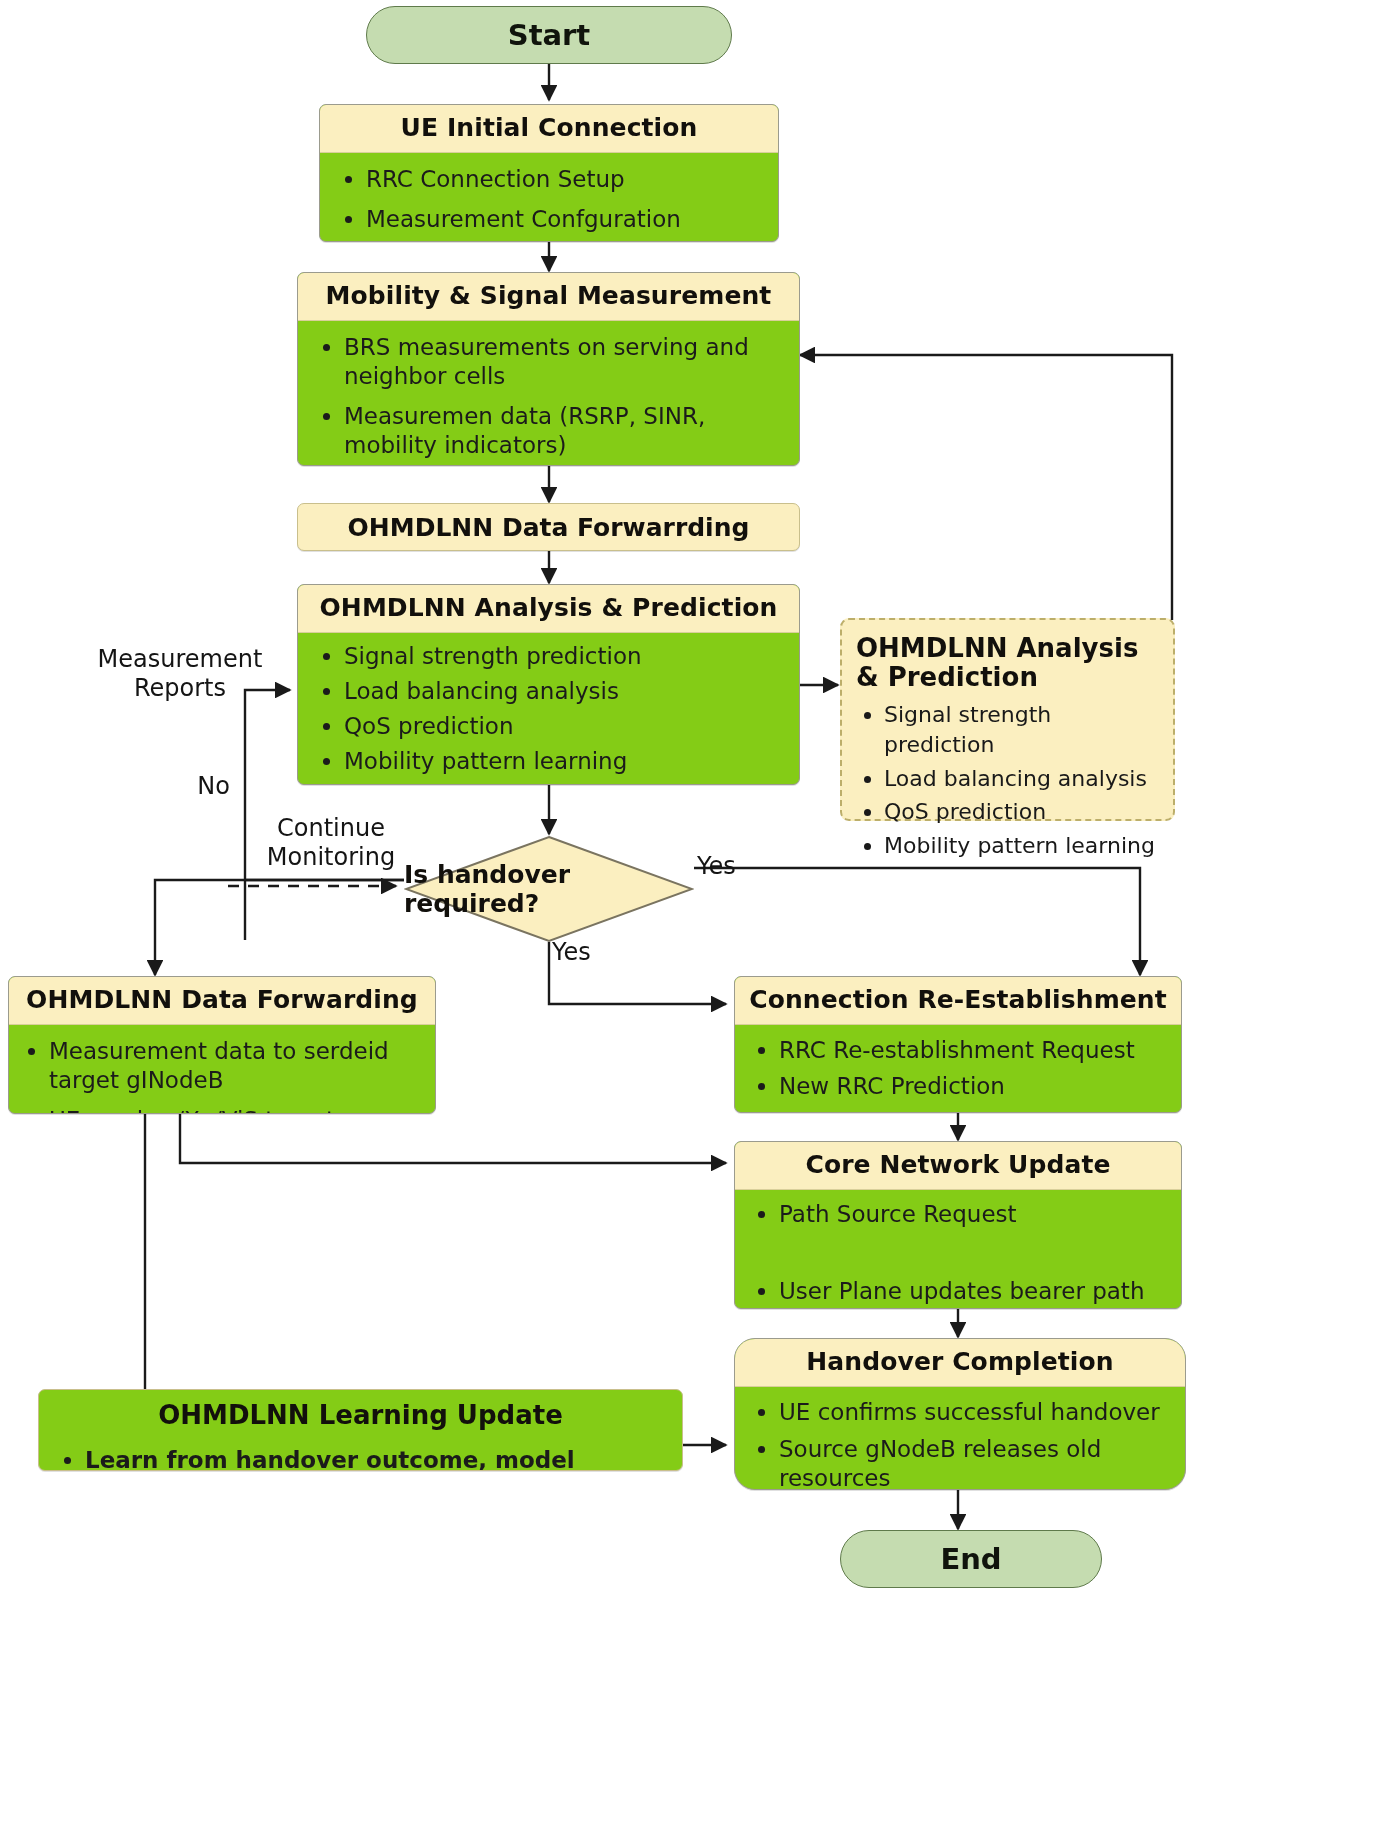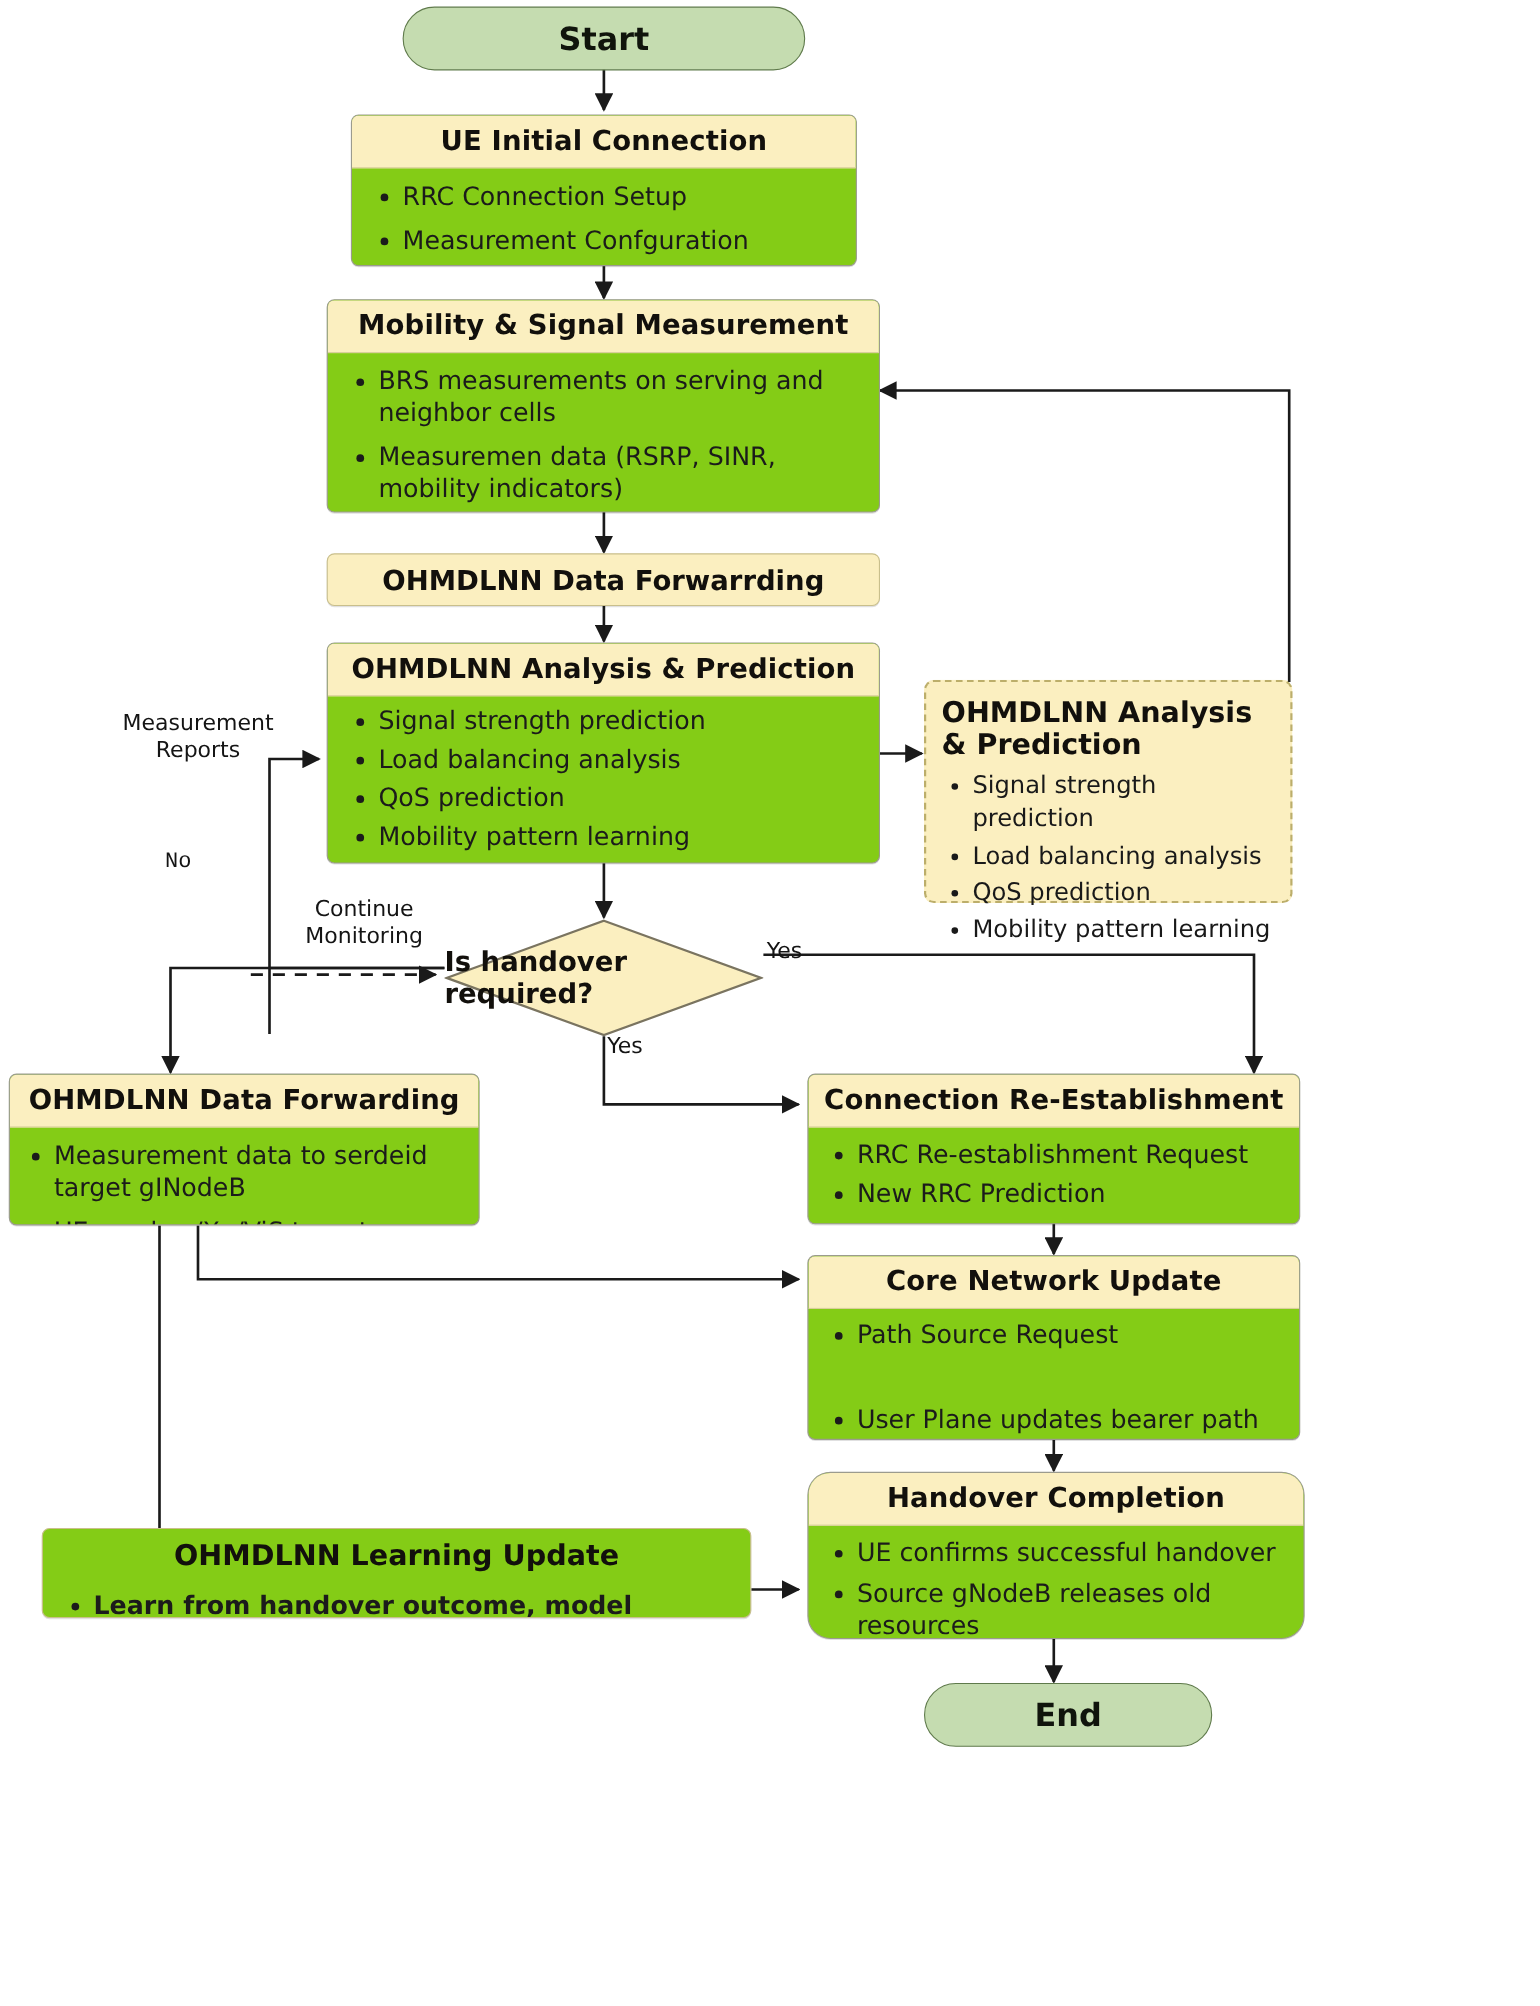--- a/index.html
+++ b/index.html
@@ -136,21 +136,21 @@
     font-weight: 700;
     color: #12100c;
     line-height: 1.18;
     text-align: center;
     pointer-events: none;
   }
 
   
   .elabel {
     position: absolute;
-    font-size: 20px;
+    font-size: 24px;
     color: #141414;
     line-height: 1.2;
     text-align: center;
     white-space: pre-line;
   }
 
   
   .lu-title {
     text-align: center;
     font-weight: 700;
@@ -275,21 +275,21 @@
     </svg>
     <div class="dtext">
       <span>Is handover</span>
       <span>required?</span>
     </div>
   </div>
 
   <div class="elabel" style="left:70px; top:645px; width:220px;">Measurement
 Reports</div>
 
-  <div class="elabel" style="left:150px; top:772px; width:80px; text-align:left;font-family:Liberation Mono, monospace;">No</div>
+  <div class="elabel" style="left:150px; top:772px; width:80px; text-align:right;">No</div>
 
   <div class="elabel" style="left:236px; top:814px; width:190px;">Continue
 Monitoring</div>
 
   <div class="elabel" style="left:697px; top:852px; width:80px; text-align:left;">Yes</div>
 
   <div class="elabel" style="left:552px; top:938px; width:80px; text-align:left;">Yes</div>
 
   <div class="node" style="left:8px; top:976px; width:428px; height:138px;">
     <div class="hdr">OHMDLNN Data Forwarding</div>

